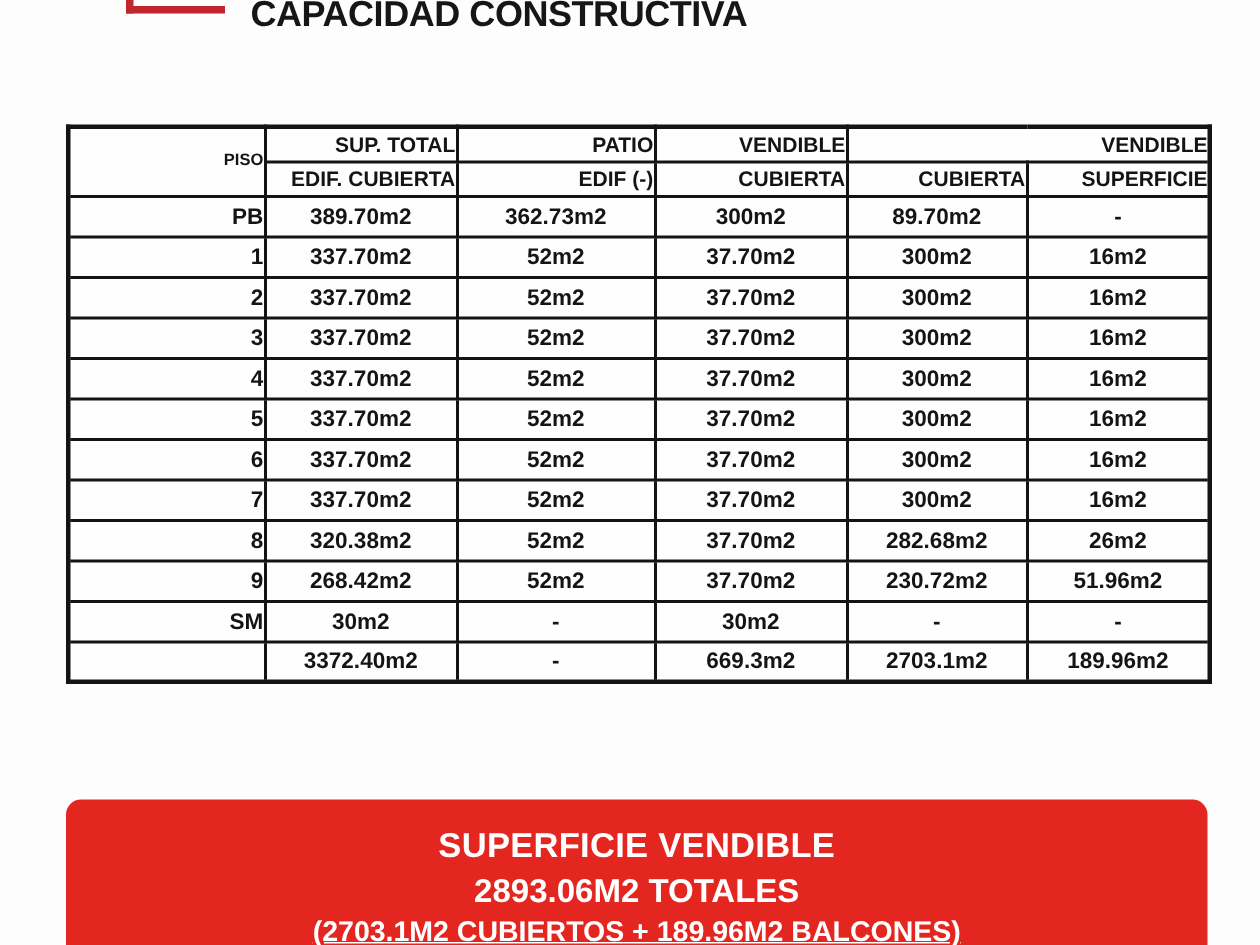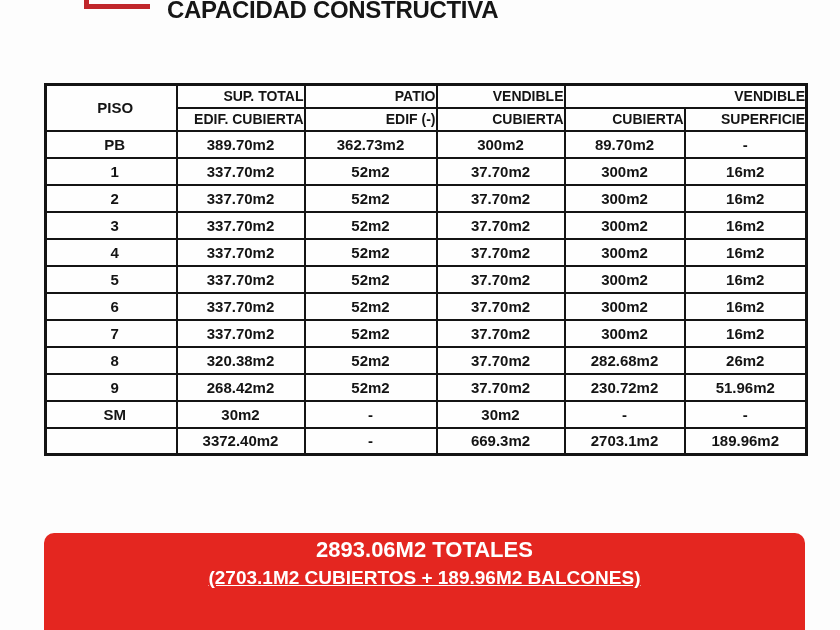--- a/index.html
+++ b/index.html
@@ -48,33 +48,33 @@
     overflow:hidden;
     white-space:nowrap;
   }
   .cap-table th {
     font-size:14px;
     height:23px;
     text-align:right;
     line-height:1;
   }
   .cap-table th.piso-head {
-    text-align:center;
+    text-align:right;
     padding-left:8px;
-    font-size:15px;
+    font-size:11px;
     margin-top:32px;
   }
   .cap-table td {
     font-size:15px;
     height:27px;
     text-align:center;
     line-height:1;
   }
   .cap-table td.row-label {
-    text-align:center;
+    text-align:right;
     padding-left:7px;
   }
   
   .banner {
     position:absolute;
     left:44px; top:533px;
     width:761px; height:110px;
     background:var(--banner-red, #e42620);
     border-radius:10px 10px 0 0;
     text-align:center;
@@ -226,17 +226,18 @@
         <td>3372.40m2</td>
         <td>-</td>
         <td>669.3m2</td>
         <td>2703.1m2</td>
         <td>189.96m2</td>
       </tr>
     </tbody>
   </table>
 
   <div class="banner">
+    <div class="line1">SUPERFICIE VENDIBLE</div>
     <div class="line2">2893.06M2 TOTALES</div>
     <div class="line3">(2703.1M2 CUBIERTOS + 189.96M2 BALCONES)</div>
   </div>
 
 </div>
 
 </body></html>

